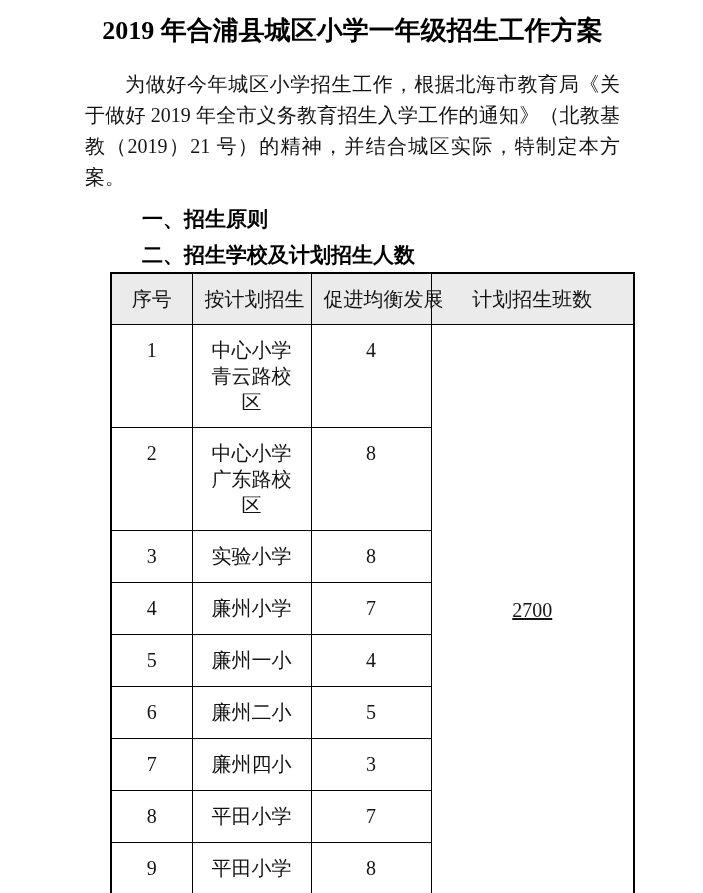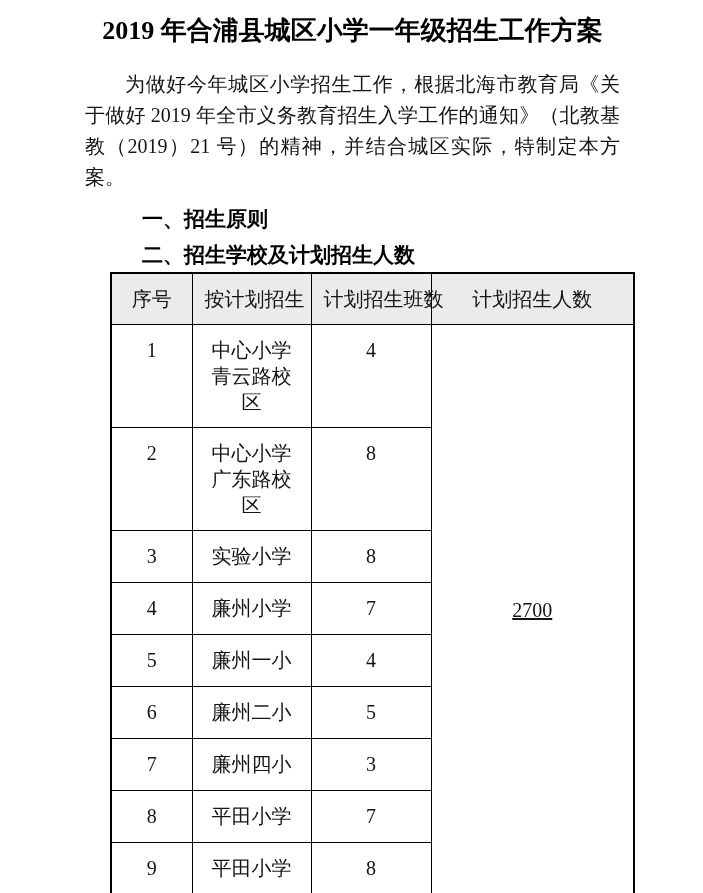--- a/index.html
+++ b/index.html
@@ -87,22 +87,22 @@
     <colgroup>
       <col style="width:81px">
       <col style="width:119px">
       <col style="width:120px">
       <col style="width:203px">
     </colgroup>
     <thead>
       <tr>
         <th>序号</th>
         <th>按计划招生</th>
+        <th>促进均衡发展</th>
         <th>计划招生班数</th>
-        <th>计划招生人数</th>
       </tr>
     </thead>
     <tbody>
       <tr class="r-double">
         <td>1</td>
         <td class="school">中心小学
 青云路校区</td>
         <td>4</td>
         <td class="total-cell" rowspan="9">2700</td>
       </tr>

